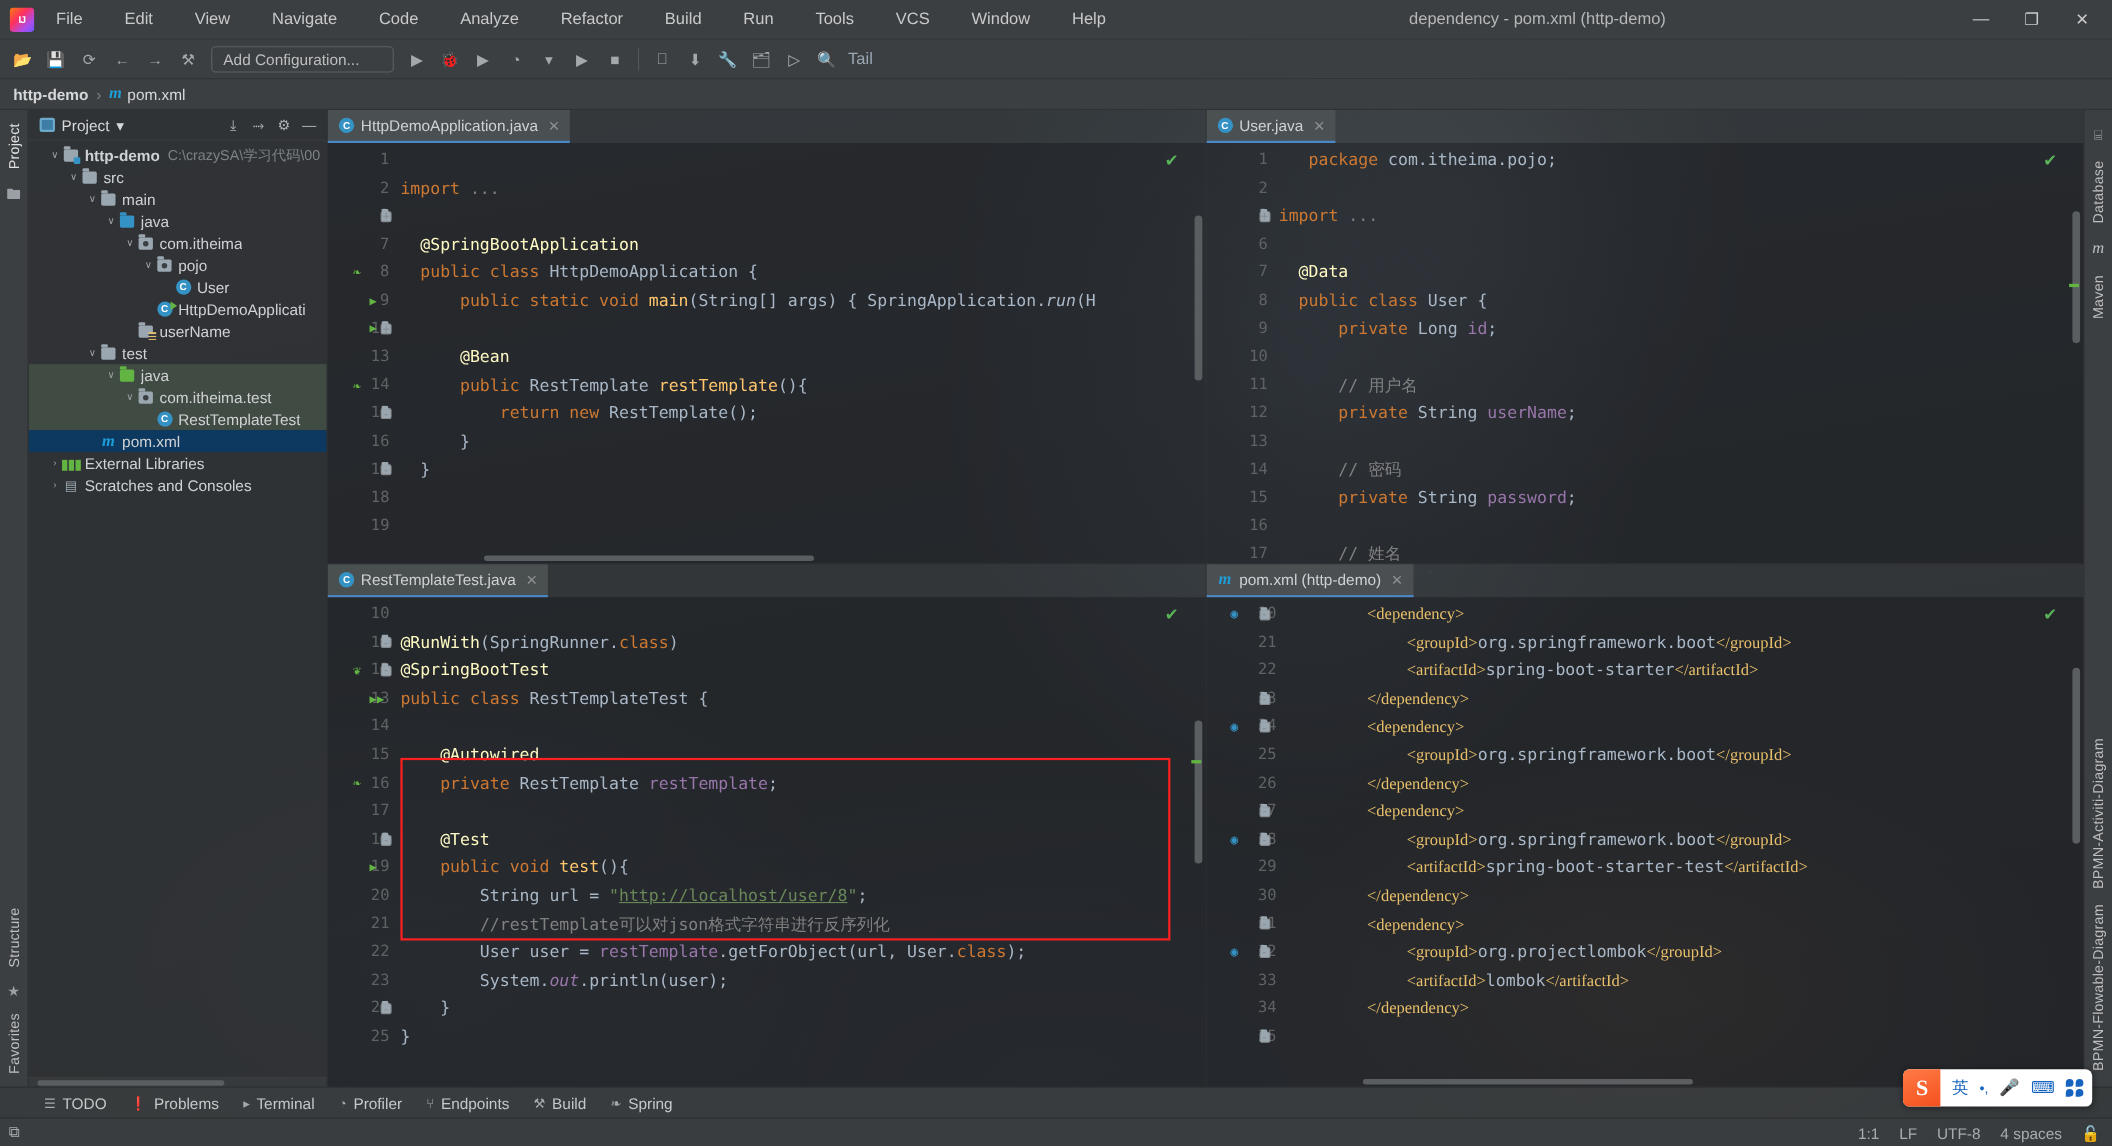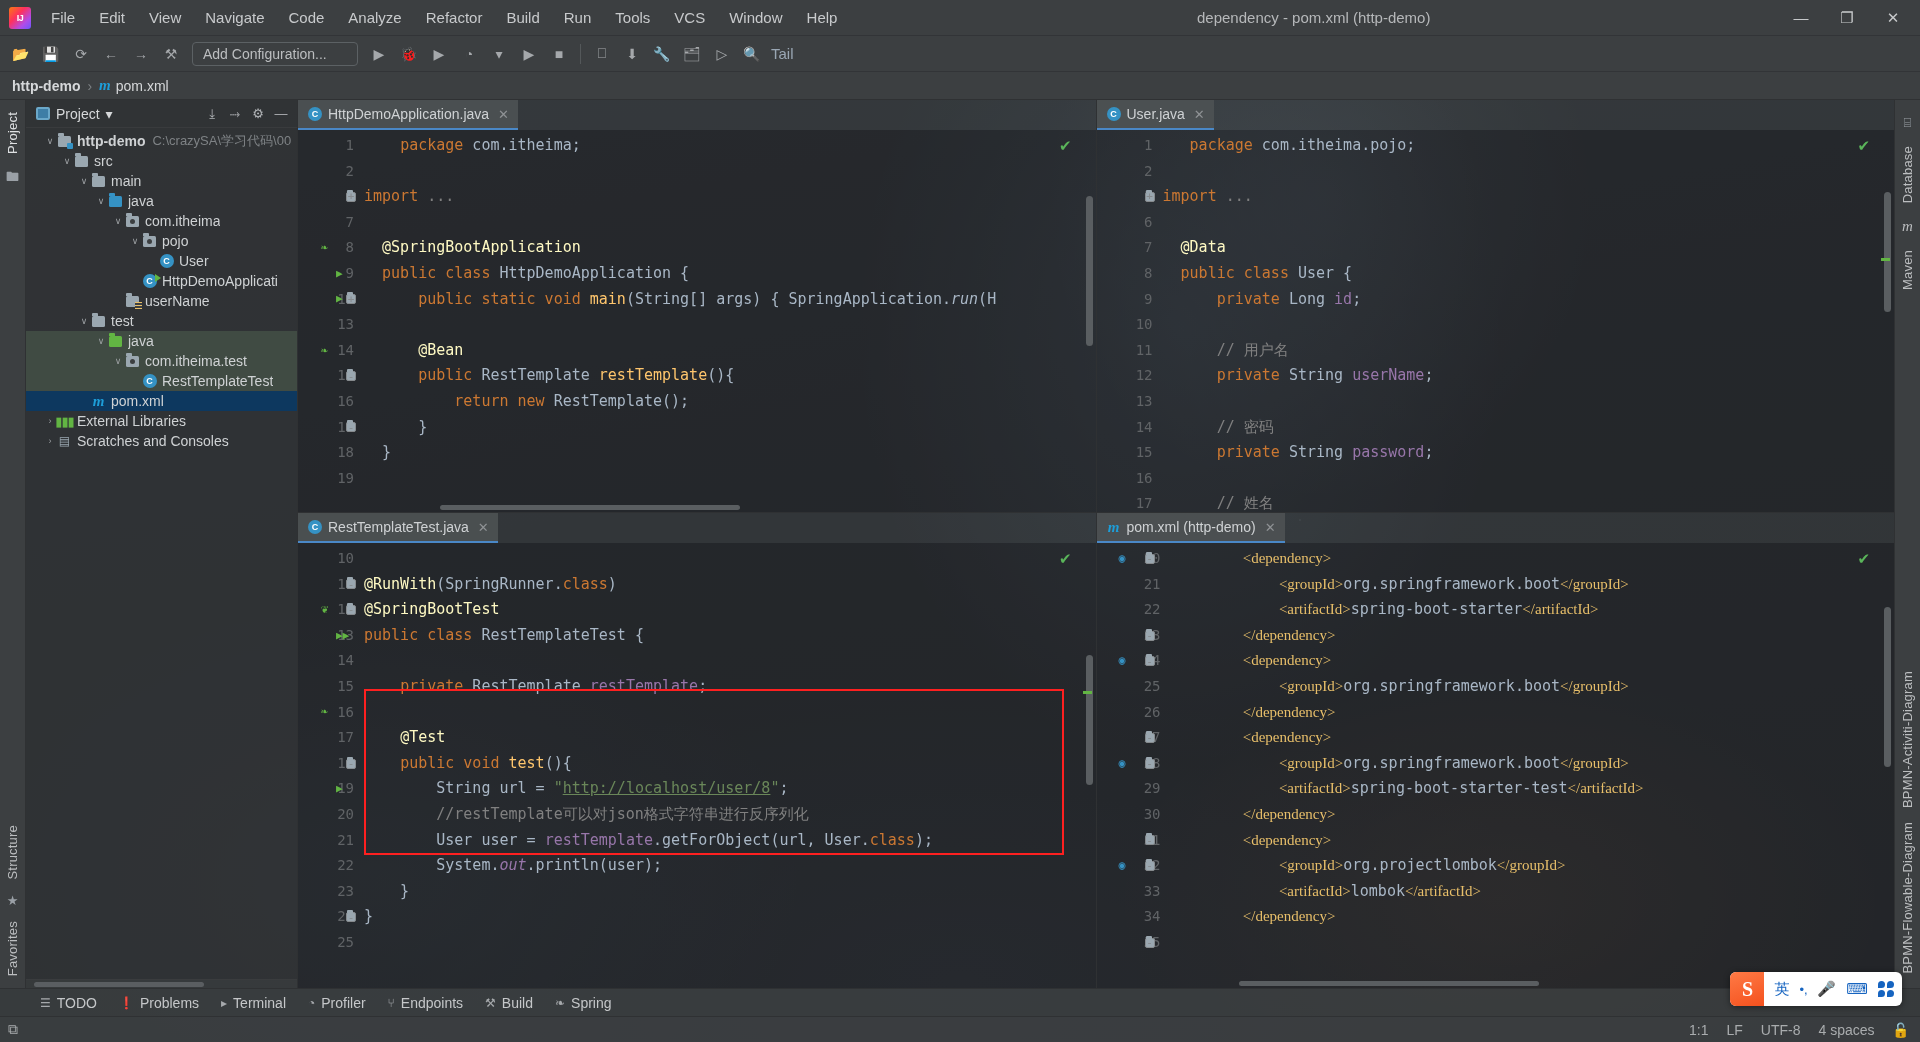--- a/index.html
+++ b/index.html
@@ -54,21 +54,21 @@
     background: linear-gradient(135deg,#f97a12 0%,#fe315d 38%,#b24ce8 72%,#6b57ff 100%);
     position: relative;
   }
   .ij-logo:after {
     content: "IJ";
     position: absolute; inset: 0;
     font-size: 9px; font-weight: bold; color: #fff;
     display: flex; align-items: center; justify-content: center;
     letter-spacing: -0.5px;
   }
-  .menu { display: flex; align-items: center; gap: 0; }
+  .menu { display: flex; align-items: center; gap: 14px; }
   .menu-item {
     font-size: 15px; color: #c8cacc;
     padding: 3px 12px; cursor: default;
     white-space: nowrap;
   }
   .title-center {
     flex: 1; text-align: center;
     font-size: 15px; color: #b6b8ba;
     padding-left: 0px; white-space: nowrap;
   }
@@ -641,21 +641,20 @@
                   <span>17</span>
                 </div>
                 <div class="gline">
                   <span>18</span>
                 </div>
                 <div class="gline">
                   <span>19</span>
                 </div>
               </div>
             <div class="code" id="c-hda">
-                <div class="cline">    <span class="kw">package</span> com.itheima;</div>
                 <div class="cline">&nbsp;</div>
                 <div class="cline"><span class="kw">import</span> <span class="cmt">...</span></div>
                 <div class="cline">&nbsp;</div>
                 <div class="cline">  <span class="ann">@SpringBootApplication</span></div>
                 <div class="cline">  <span class="kw">public class</span> <span class="xtxt">HttpDemoApplication</span> {</div>
                 <div class="cline">      <span class="kw">public static void</span> <span class="mth">main</span>(String[] args) { SpringApplication.<span class="ital">run</span>(H</div>
                 <div class="cline">&nbsp;</div>
                 <div class="cline">      <span class="ann">@Bean</span></div>
                 <div class="cline">      <span class="kw">public</span> RestTemplate <span class="mth">restTemplate</span>(){</div>
                 <div class="cline">          <span class="kw">return new</span> RestTemplate();</div>
@@ -818,20 +817,21 @@
                 <div class="gline">
                   <span>25</span>
                 </div>
               </div>
             <div class="code" id="c-rtt">
                 <div class="cline">&nbsp;</div>
                 <div class="cline"><span class="ann">@RunWith</span>(SpringRunner.<span class="kw">class</span>)</div>
                 <div class="cline"><span class="ann">@SpringBootTest</span></div>
                 <div class="cline"><span class="kw">public class</span> <span class="xtxt">RestTemplateTest</span> {</div>
                 <div class="cline">&nbsp;</div>
+                <div class="cline">    <span class="ann">@Autowired</span></div>
                 <div class="cline">    <span class="kw">private</span> RestTemplate <span class="fld">restTemplate</span>;</div>
                 <div class="cline">&nbsp;</div>
                 <div class="cline">    <span class="ann">@Test</span></div>
                 <div class="cline">    <span class="kw">public void</span> <span class="mth">test</span>(){</div>
                 <div class="cline">        String url = <span class="str">"</span><span class="link">http://localhost/user/8</span><span class="str">"</span>;</div>
                 <div class="cline">        <span class="cmt">//restTemplate可以对json格式字符串进行反序列化</span></div>
                 <div class="cline">        User user = <span class="fld">restTemplate</span>.getForObject(url, User.<span class="kw">class</span>);</div>
                 <div class="cline">        System.<span class="fld ital">out</span>.println(user);</div>
                 <div class="cline">    }</div>
                 <div class="cline">}</div>

